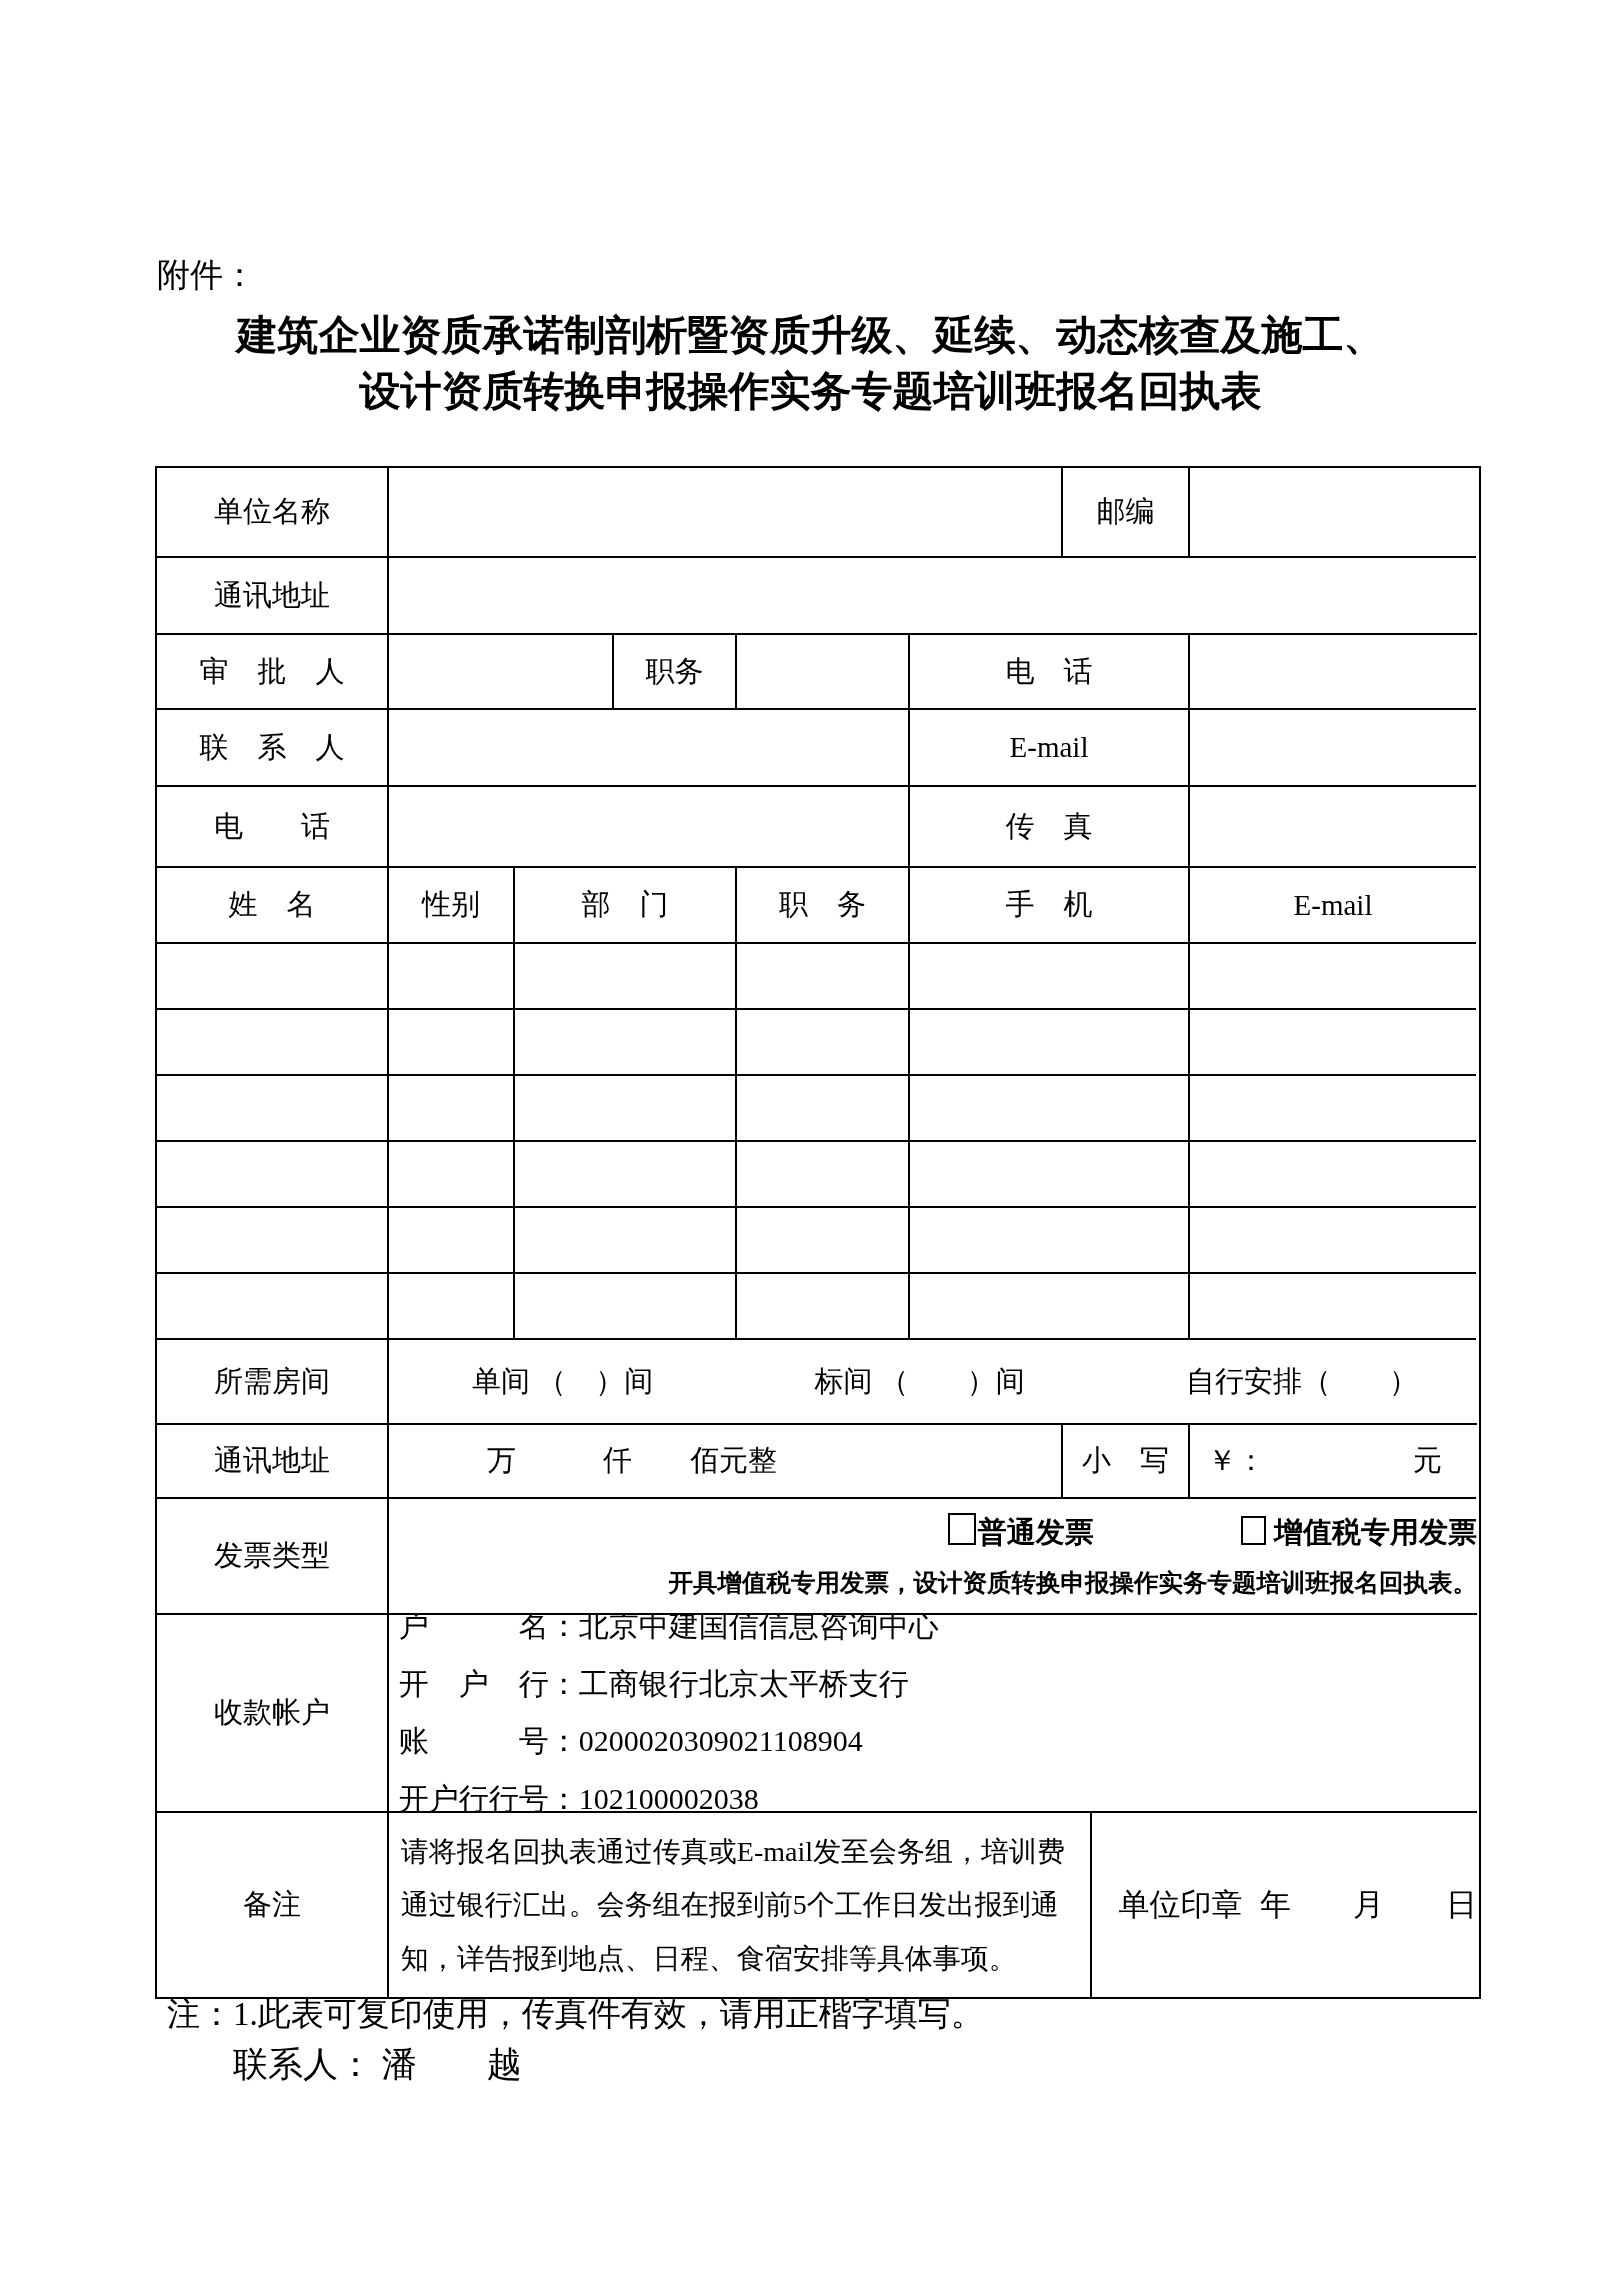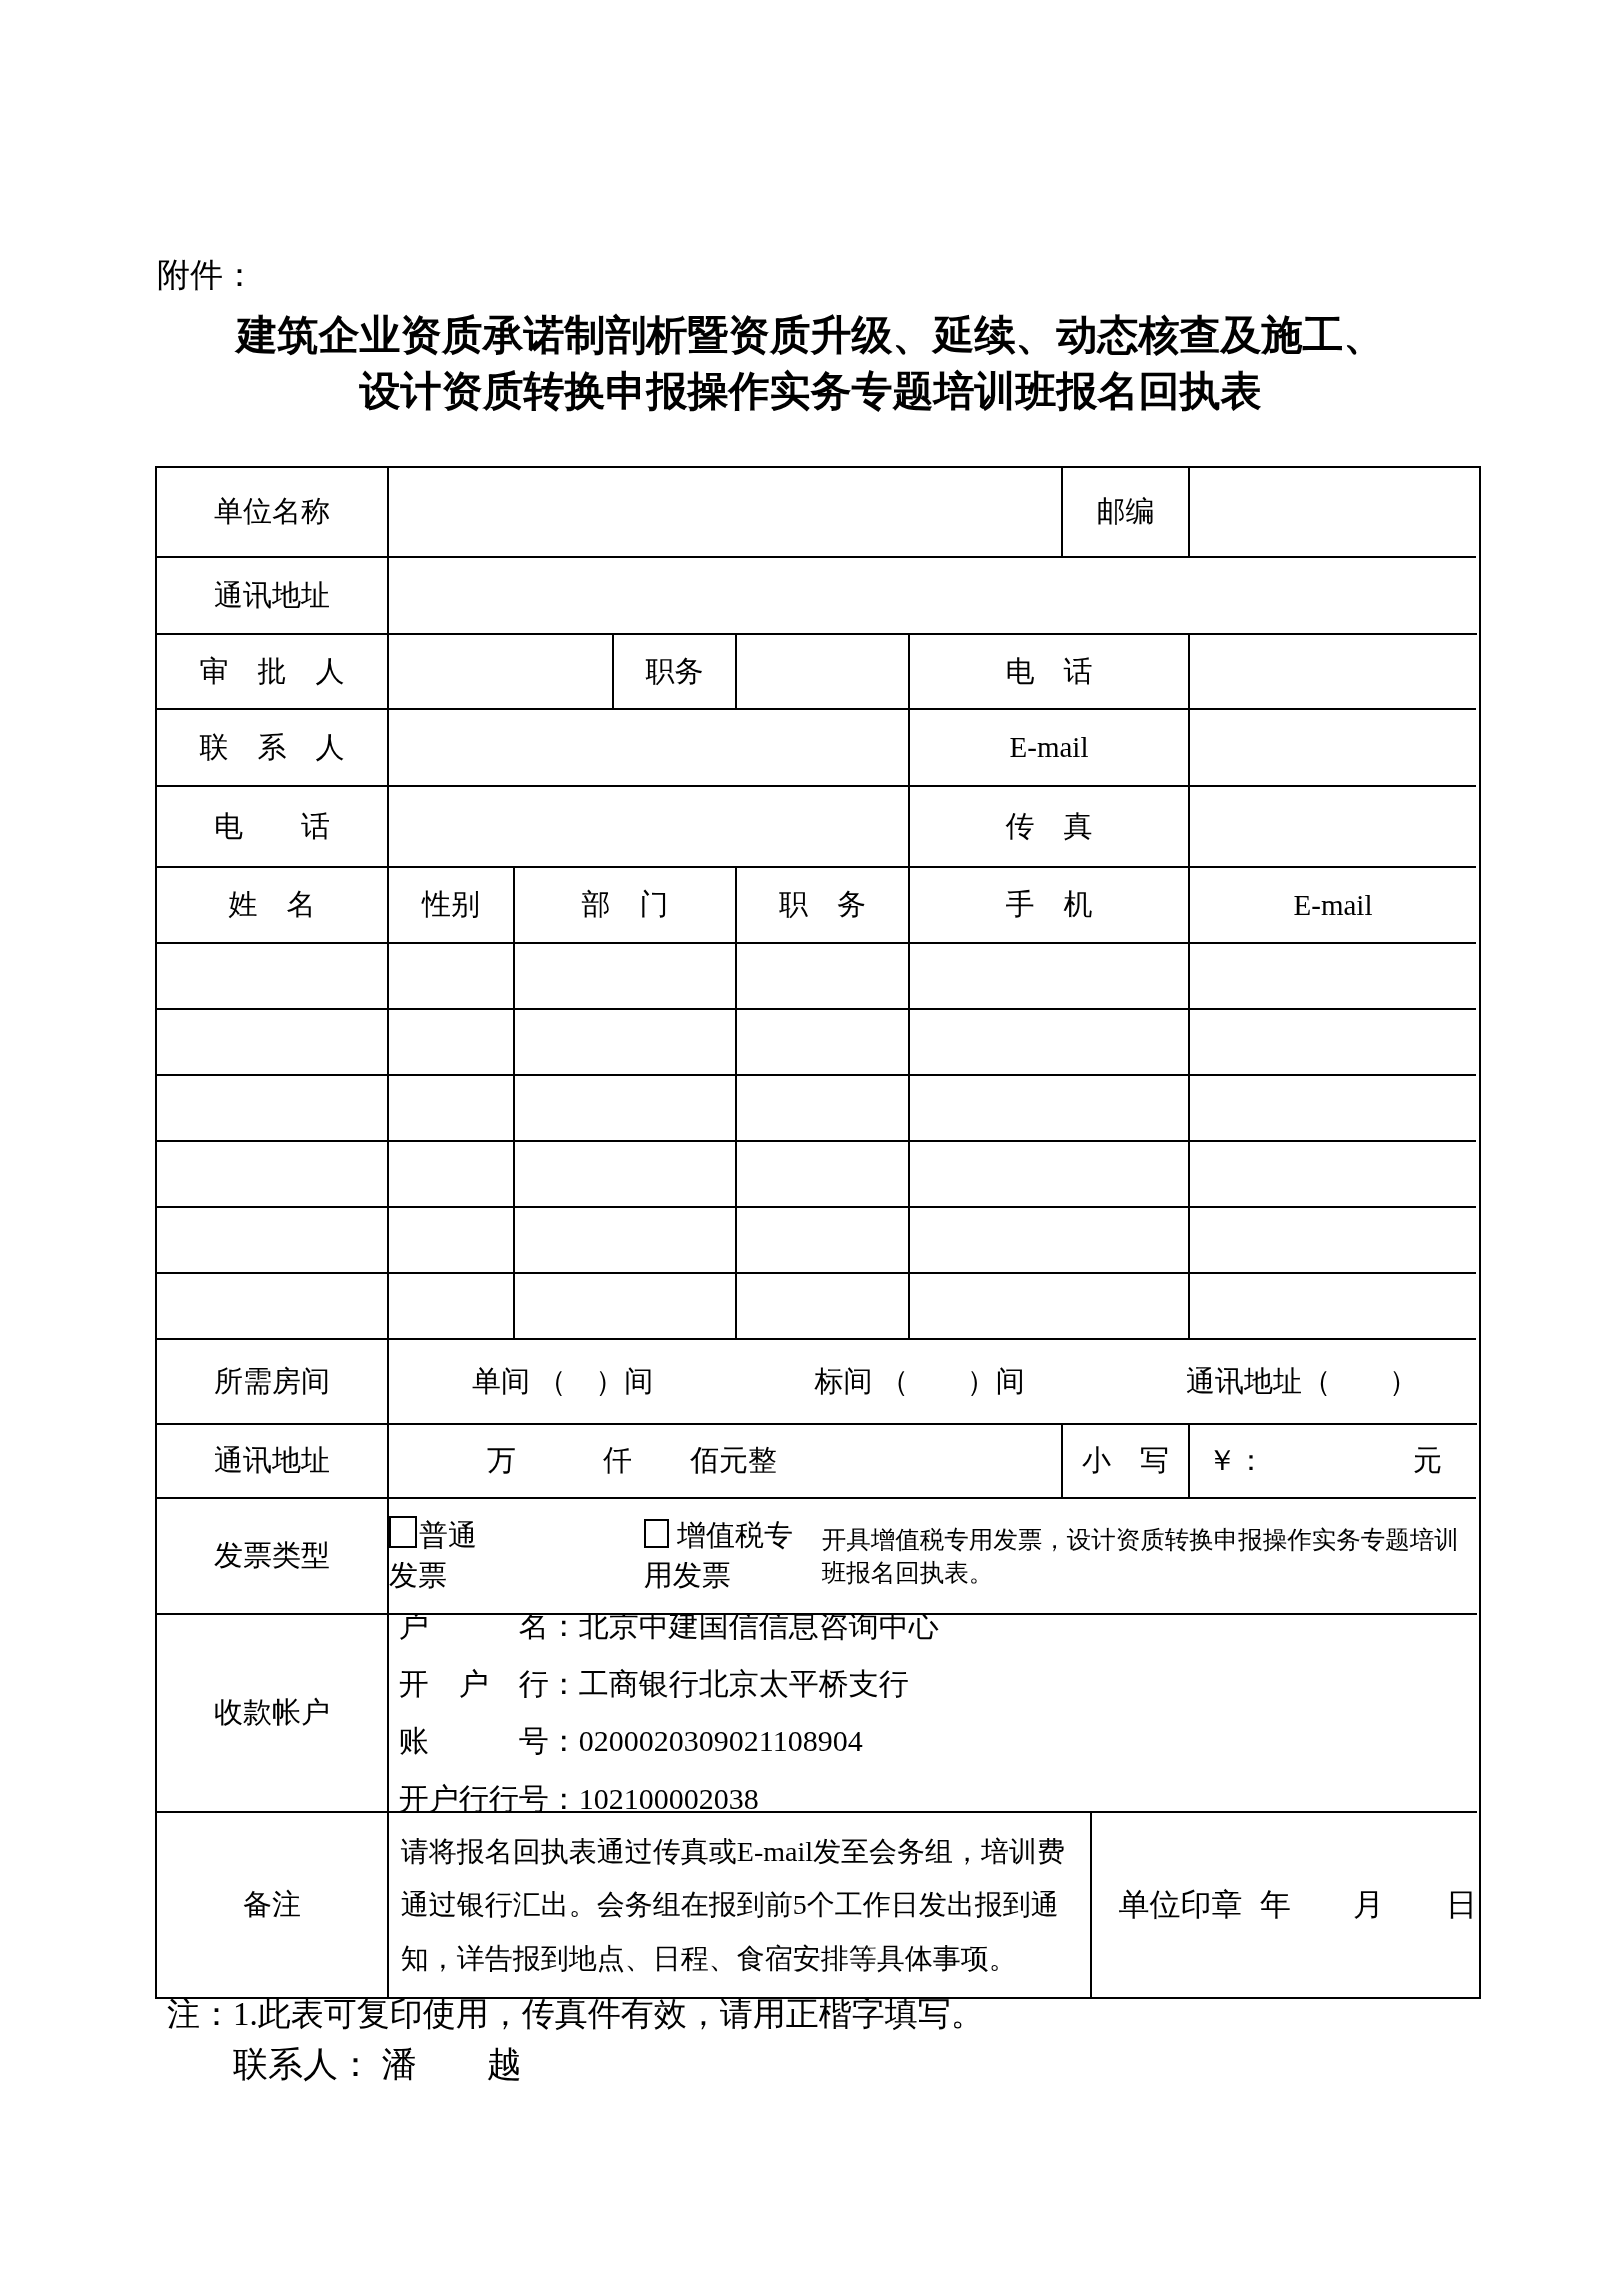--- a/index.html
+++ b/index.html
@@ -36,21 +36,21 @@
   
   .hr1 .c{height:90px}.hr2 .c{height:77px}.hr3 .c{height:75px}.hr4 .c{height:77px}
   .hr5 .c{height:81px}.hr6 .c{height:76px}.he .c{height:66px}
   .hrooms .c{height:85px}.hfee .c{height:74px}.hinv .c{height:116px}
   .hacct .c{height:198px}.hrmk .c{height:184px}
 
   .rooms-cell { justify-content:space-between; padding:0 59px 0 83px; }
   .fee-amount { justify-content:flex-start; padding-left:98px; }
   .fee-num { justify-content:space-between; padding:0 34px 0 17.6px; }
 
-  .inv-cell { flex-direction:row; justify-content:space-evenly; align-items:center; }
+  .inv-cell { flex-direction:column; justify-content:space-evenly; align-items:flex-end;font-weight:bold; }
   .inv-opts { display:flex; justify-content:center; align-items:center; gap:147px; }
   .cb { display:inline-block; width:25.5px; height:29px; border:2px solid #000;
         margin-right:7.8px; vertical-align:-2.9px; }
   .cb.big { width:28px; height:32px; border-width:2.9px; margin-right:2px; }
   .inv-note { font-size:24.5px; text-align:left; padding-left:3.9px; }
 
   .acct-cell { flex-direction:column; justify-content:center; align-items:flex-start;
                padding-left:9.8px; gap:16.7px; font-size:30px;text-align:center; }
   .rmk-note { font-size:28px; line-height:1.9; text-align:left;
               padding:0 11.8px; align-items:center; }
@@ -164,21 +164,21 @@
       <div class="c w177"></div>
       <div class="c w286"></div>
       <div class="c w292 nr"></div>
     </div>
 
     <div class="row hrooms">
       <div class="c wA">所需房间</div>
       <div class="c w1110 nr rooms-cell">
         <span>单间 （　）间</span>
         <span>标间 （　　）间</span>
-        <span>通讯地址（　　）</span>
+        <span>自行安排（　　）</span>
       </div>
     </div>
 
     <div class="row hfee">
       <div class="c wA">通讯地址</div>
       <div class="c w688 fee-amount">万　　　仟　　佰元整</div>
       <div class="c w130">小　写</div>
       <div class="c w292 nr fee-num">
         <span>￥：</span>
         <span>元</span>

